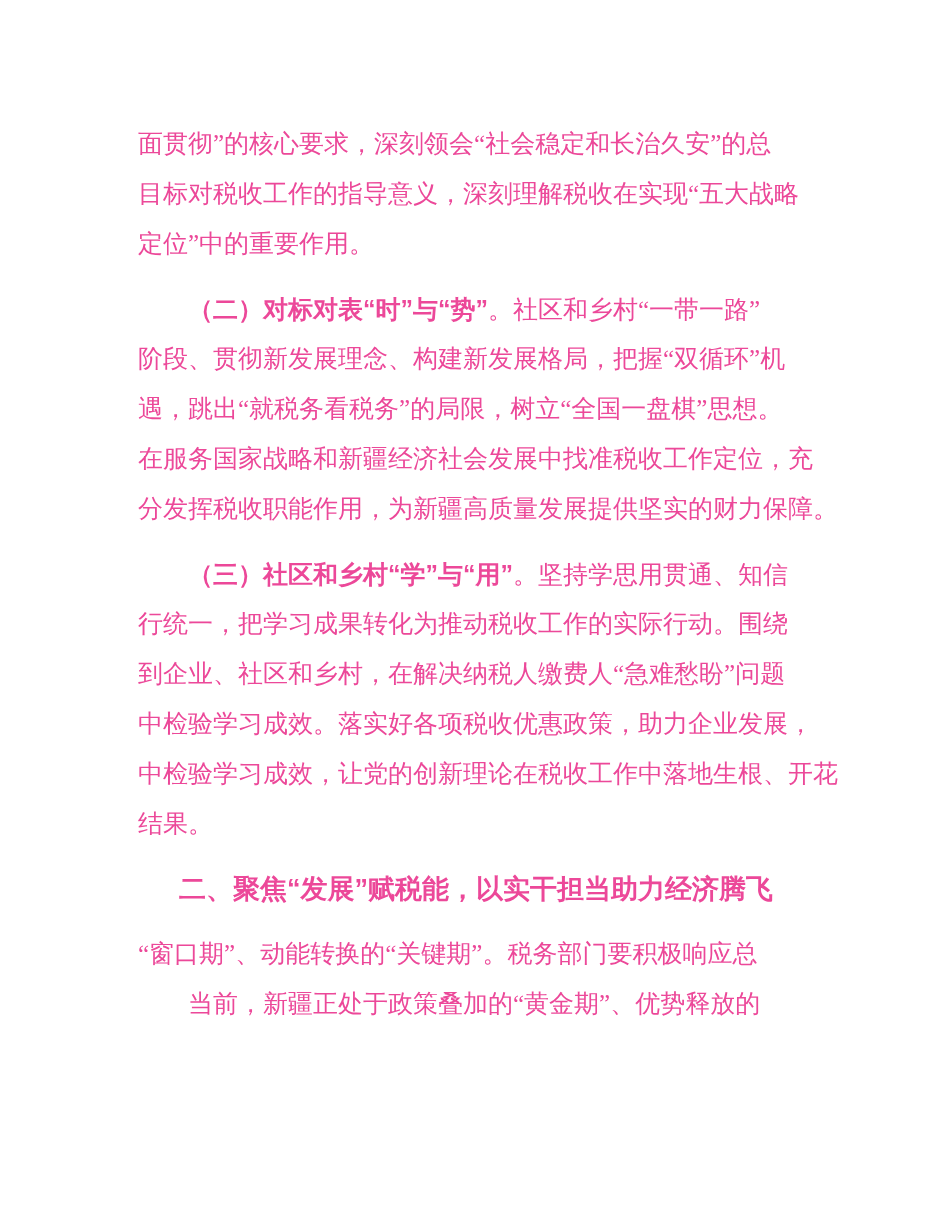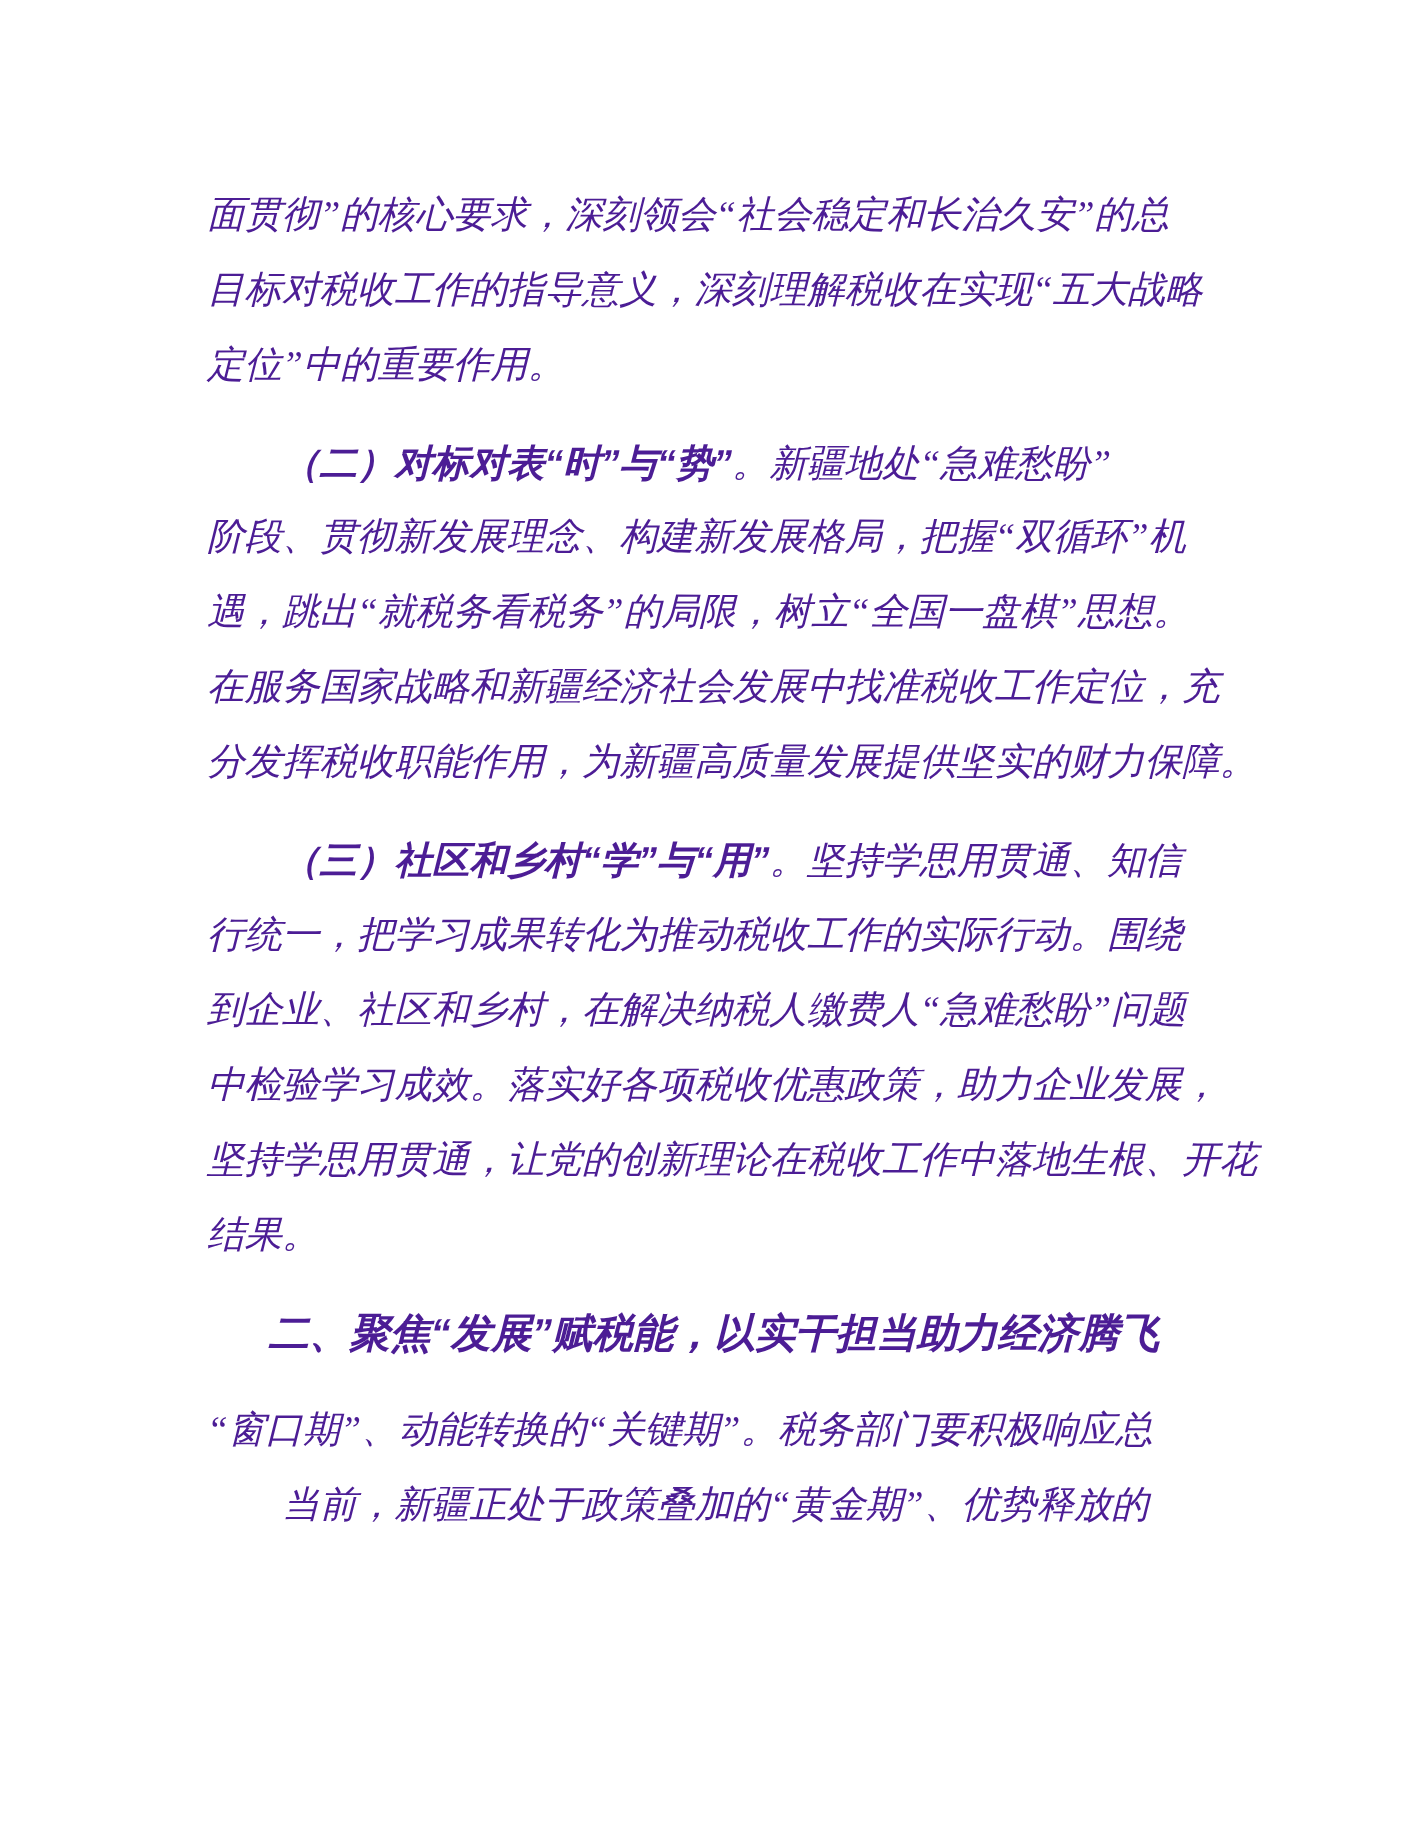--- a/index.html
+++ b/index.html
@@ -5,24 +5,23 @@
   html, body {
     margin: 0;
     padding: 0;
     background: #ffffff;
   }
   .page {
     position: relative;
     width: 950px;
     height: 1230px;
     background: #ffffff;
-    color: #4c1d95;
+    color: #ec4899;
     overflow: hidden;
     font-family: "Liberation Serif", "DejaVu Serif", serif;
-    font-style: italic;
   }
   .content {
     position: absolute;
     left: 138px;
     top: 119px;
     width: 676px;
   }
   .block + .block {
     margin-top: 15px;
   }
@@ -59,32 +58,32 @@
 <body>
 
 <div class="page">
   <div class="content">
       <div class="para block">
         <div class="line"><span class="seg">面贯彻”的核心要求，深刻领会“社会稳定和长治久安”的总</span></div>
         <div class="line"><span class="seg">目标对税收工作的指导意义，深刻理解税收在实现“五大战略</span></div>
         <div class="line"><span class="seg">定位”中的重要作用。</span></div>
       </div>
       <div class="para block">
-        <div class="line indent"><span class="seg bold">（二）对标对表“时”与“势”</span><span class="seg">。新疆地处“急难愁盼”</span></div>
+        <div class="line indent"><span class="seg bold">（二）对标对表“时”与“势”</span><span class="seg">。社区和乡村“一带一路”</span></div>
         <div class="line"><span class="seg">阶段、贯彻新发展理念、构建新发展格局，把握“双循环”机</span></div>
         <div class="line"><span class="seg">遇，跳出“就税务看税务”的局限，树立“全国一盘棋”思想。</span></div>
         <div class="line"><span class="seg">在服务国家战略和新疆经济社会发展中找准税收工作定位，充</span></div>
         <div class="line"><span class="seg">分发挥税收职能作用，为新疆高质量发展提供坚实的财力保障。</span></div>
       </div>
       <div class="para block">
         <div class="line indent"><span class="seg bold">（三）社区和乡村“学”与“用”</span><span class="seg">。坚持学思用贯通、知信</span></div>
         <div class="line"><span class="seg">行统一，把学习成果转化为推动税收工作的实际行动。围绕</span></div>
         <div class="line"><span class="seg">到企业、社区和乡村，在解决纳税人缴费人“急难愁盼”问题</span></div>
         <div class="line"><span class="seg">中检验学习成效。落实好各项税收优惠政策，助力企业发展，</span></div>
-        <div class="line"><span class="seg">坚持学思用贯通，让党的创新理论在税收工作中落地生根、开花</span></div>
+        <div class="line"><span class="seg">中检验学习成效，让党的创新理论在税收工作中落地生根、开花</span></div>
         <div class="line"><span class="seg">结果。</span></div>
       </div>
       <div class="heading block">二、聚焦“发展”赋税能，以实干担当助力经济腾飞</div>
       <div class="para block">
         <div class="line"><span class="seg">“窗口期”、动能转换的“关键期”。税务部门要积极响应总</span></div>
         <div class="line indent"><span class="seg">当前，新疆正处于政策叠加的“黄金期”、优势释放的</span></div>
       </div>
     </div>
 </div>
 

